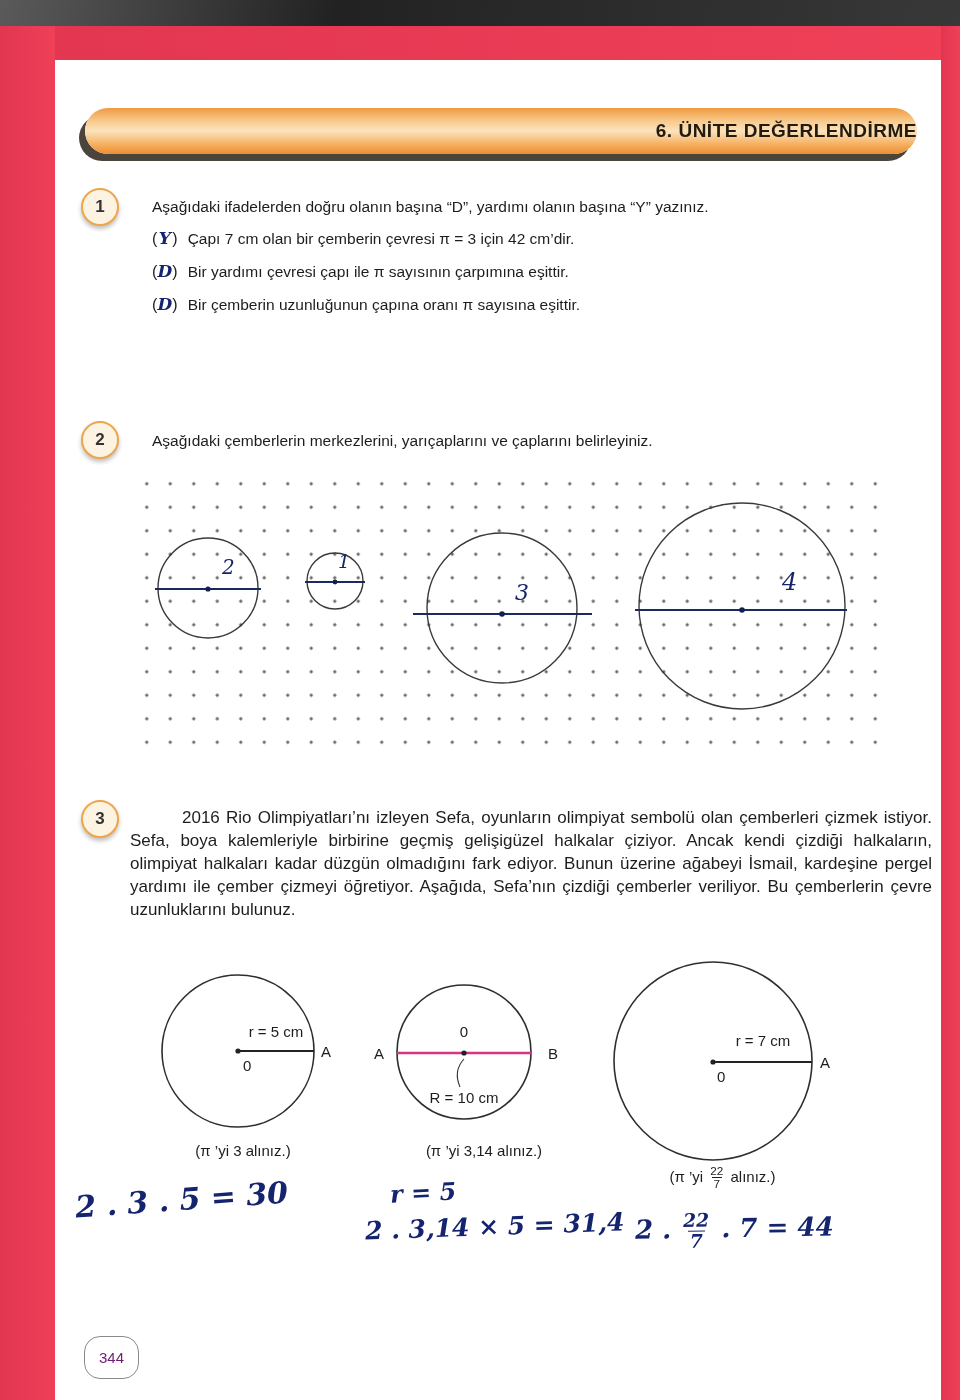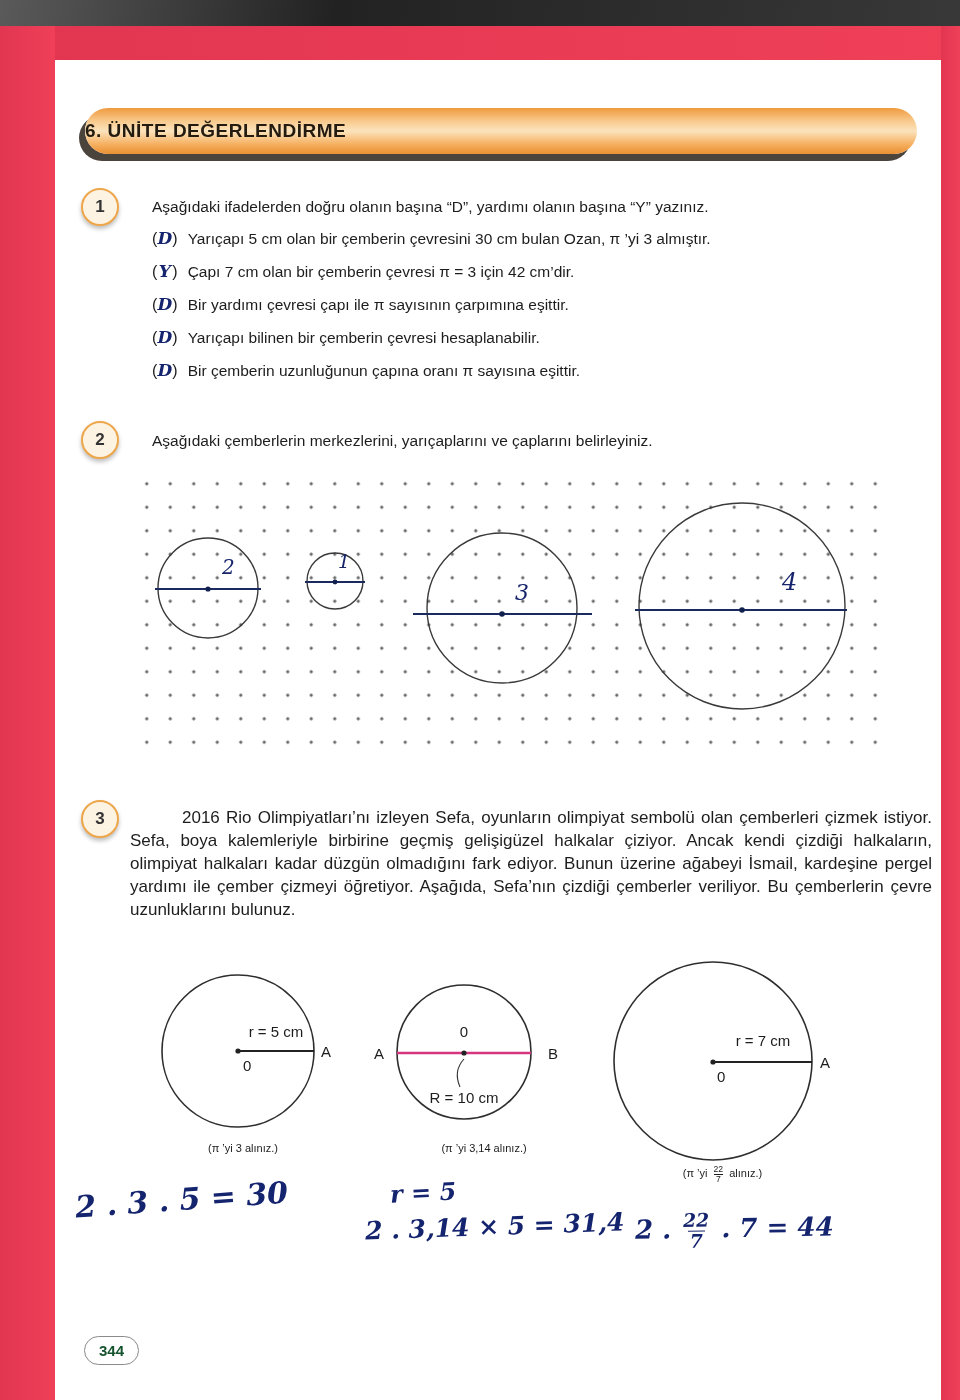--- a/index.html
+++ b/index.html
@@ -14,21 +14,21 @@
   .frame-red  { position:absolute; background:linear-gradient(90deg,#e23550,#ef4058); }
   .frame-top  { left:0; top:26px; width:960px; height:34px; }
   .frame-left { left:0; top:26px; width:55px;  height:1374px; }
   .frame-right{ left:941px; top:26px; width:19px; height:1374px; }
   .content    { position:absolute; left:55px; top:60px; width:886px; height:1340px;
                 background:#fff; border-radius:10px 10px 0 0; }
 
   
   .banner {
     position:absolute; left:85px; top:108px; width:832px; height:46px;
-    border-radius:23px; text-align:left; line-height:46px;
+    border-radius:23px; text-align:right; line-height:46px;
     font-size:19px; font-weight:bold; letter-spacing:.5px; color:#241b10;
     background:linear-gradient(180deg,#ef9a3e 0%,#f8c98c 28%,#fbe3bc 50%,#f5ae5d 80%,#ea8f33 100%);
     box-shadow:-6px 7px 0 rgba(55,48,40,.9);
   }
 
   
   .qnum {
     position:absolute; width:38px; height:38px; border-radius:50%;
     background:#fdf3e3; border:2px solid #eea64a;
     text-align:center; line-height:34px; font-weight:bold; font-size:17px; color:#333;
@@ -59,66 +59,60 @@
   
   .para {
     position:absolute; left:130px; top:806px; width:802px;
     font-size:17px; line-height:23px; text-align:justify; text-indent:52px;
   }
 
   
   .fig { position:absolute; }
   .fig svg { display:block; }
   .fig-label { font-family:"Liberation Sans", sans-serif; font-size:15px; fill:#1d1d1d; }
-  .caption { position:absolute; text-align:center; font-size:11px; color:#1d1d1d; }
+  .caption { position:absolute; text-align:center; font-size:15px; color:#1d1d1d; }
 
   .frac { display:inline-flex; flex-direction:column; align-items:center;
           vertical-align:middle; line-height:1.05; font-size:.78em; margin:0 3px; }
   .frac .den { border-top:1.6px solid currentColor; padding:0 2px; }
 
   
   .hw { position:absolute; font-family:"DejaVu Serif", serif; font-style:italic;
         font-weight:bold; color:#15246e; white-space:nowrap; }
   .hw .frac { font-size:.72em; }
 
   
   .page-pill {
-    position:absolute; left:84px; top:1336px; padding:5px 14px;
+    position:absolute; left:84px; top:1336px; padding:12px 14px;
     border:1.6px solid #8a8a8a; border-radius:16px; background:#fff;
-    font-size:15px; font-weight:bold; color:#14532d;
+    font-size:15px; font-weight:normal; color:#701a75;
   }
 </style>
 </head>
 <body>
 
 <div class="page">
 
   <div class="top-dark"></div>
   <div class="frame-red frame-top"></div>
   <div class="frame-red frame-left"></div>
   <div class="frame-red frame-right"></div>
   <div class="content"></div>
 
   <div class="banner">6. ÜNİTE DEĞERLENDİRME</div>
 
   <div class="qnum" style="left:81px; top:188px;">1</div>
   <div class="prompt" style="left:152px; top:196px; width:730px;">Aşağıdaki ifadelerden doğru olanın başına “D”, yardımı olanın başına “Y” yazınız.</div>
 
   <div class="tf-list">
     <div class="tf-item">
-      <span class="paren">(</span><span class="hw-ans">D</span><span class="paren">)</span><span class="tf-text">Yarıçapı 5 cm olan bir çemberin çevresini 30 cm bulan Ozan, π ’yi 3 almıştır.</span>
-    </div>
-    <div class="tf-item">
       <span class="paren">(</span><span class="hw-ans">Y</span><span class="paren">)</span><span class="tf-text">Çapı 7 cm olan bir çemberin çevresi π = 3 için 42 cm’dir.</span>
     </div>
     <div class="tf-item">
       <span class="paren">(</span><span class="hw-ans">D</span><span class="paren">)</span><span class="tf-text">Bir yardımı çevresi çapı ile π sayısının çarpımına eşittir.</span>
-    </div>
-    <div class="tf-item">
-      <span class="paren">(</span><span class="hw-ans">D</span><span class="paren">)</span><span class="tf-text">Yarıçapı bilinen bir çemberin çevresi hesaplanabilir.</span>
     </div>
     <div class="tf-item">
       <span class="paren">(</span><span class="hw-ans">D</span><span class="paren">)</span><span class="tf-text">Bir çemberin uzunluğunun çapına oranı π sayısına eşittir.</span>
     </div>
   </div>
 
   <div class="qnum" style="left:81px; top:421px;">2</div>
   <div class="prompt" style="left:152px; top:430px; width:740px;">Aşağıdaki çemberlerin merkezlerini, yarıçaplarını ve çaplarını belirleyiniz.</div>
 
   <div class="dotgrid">

